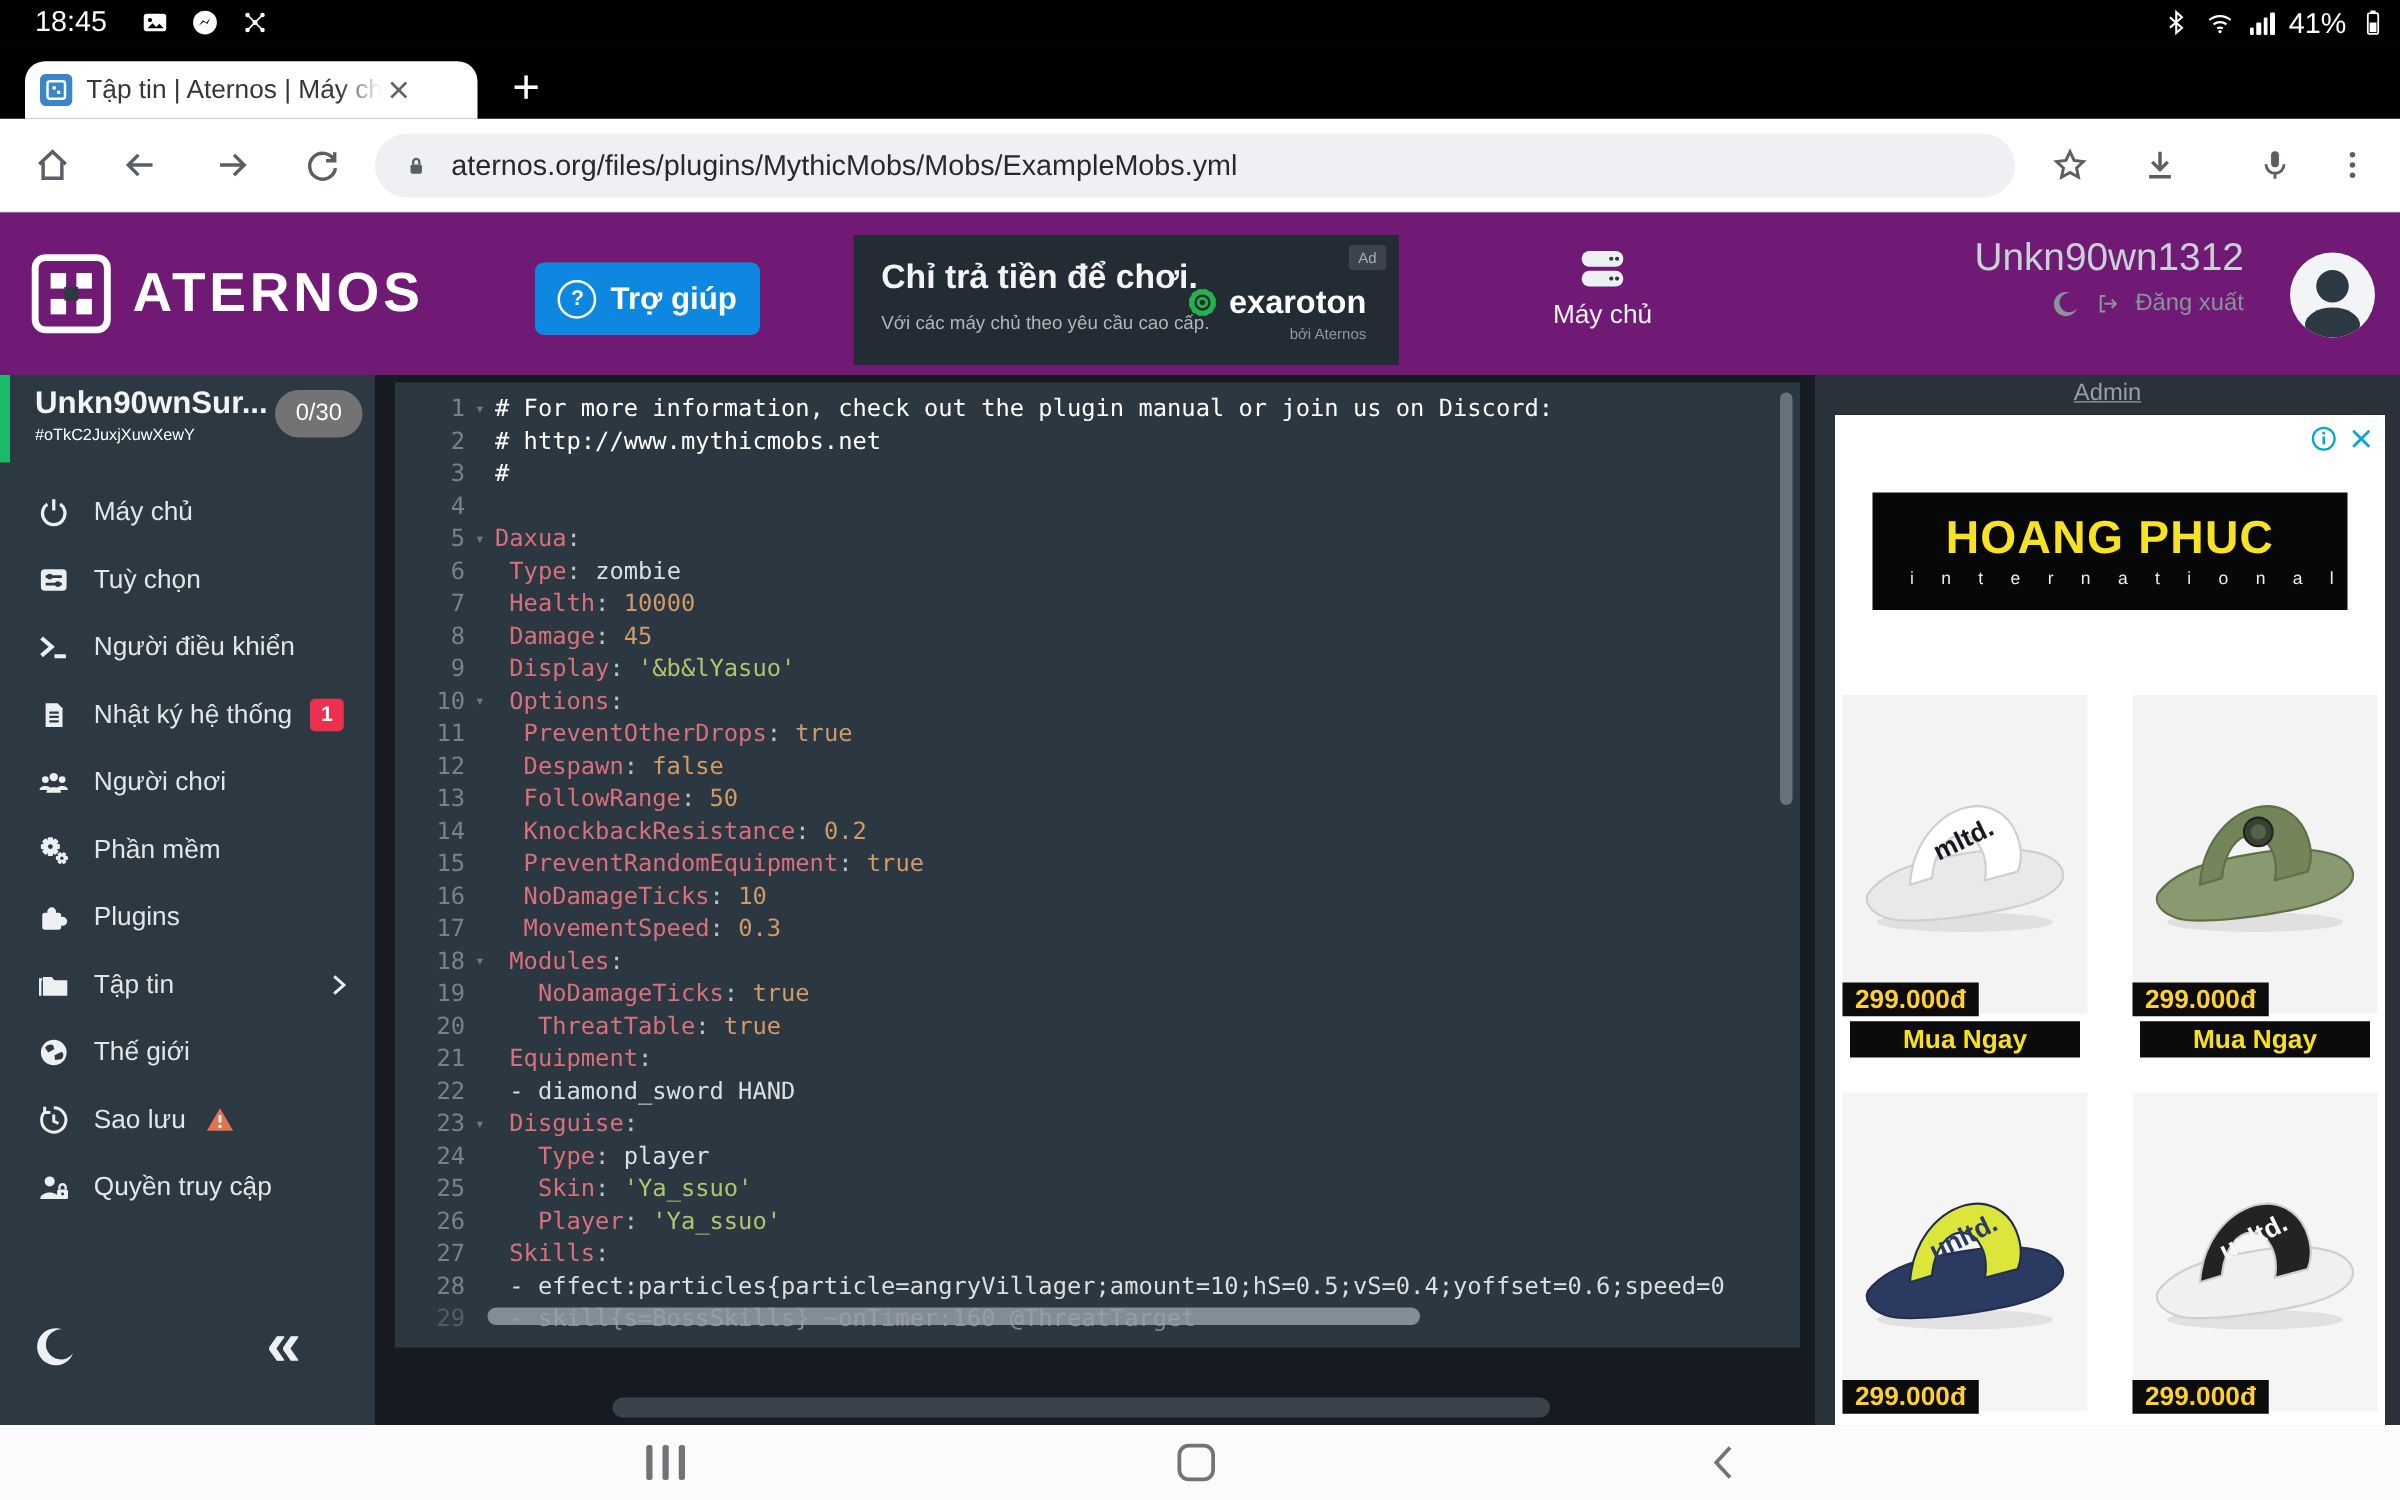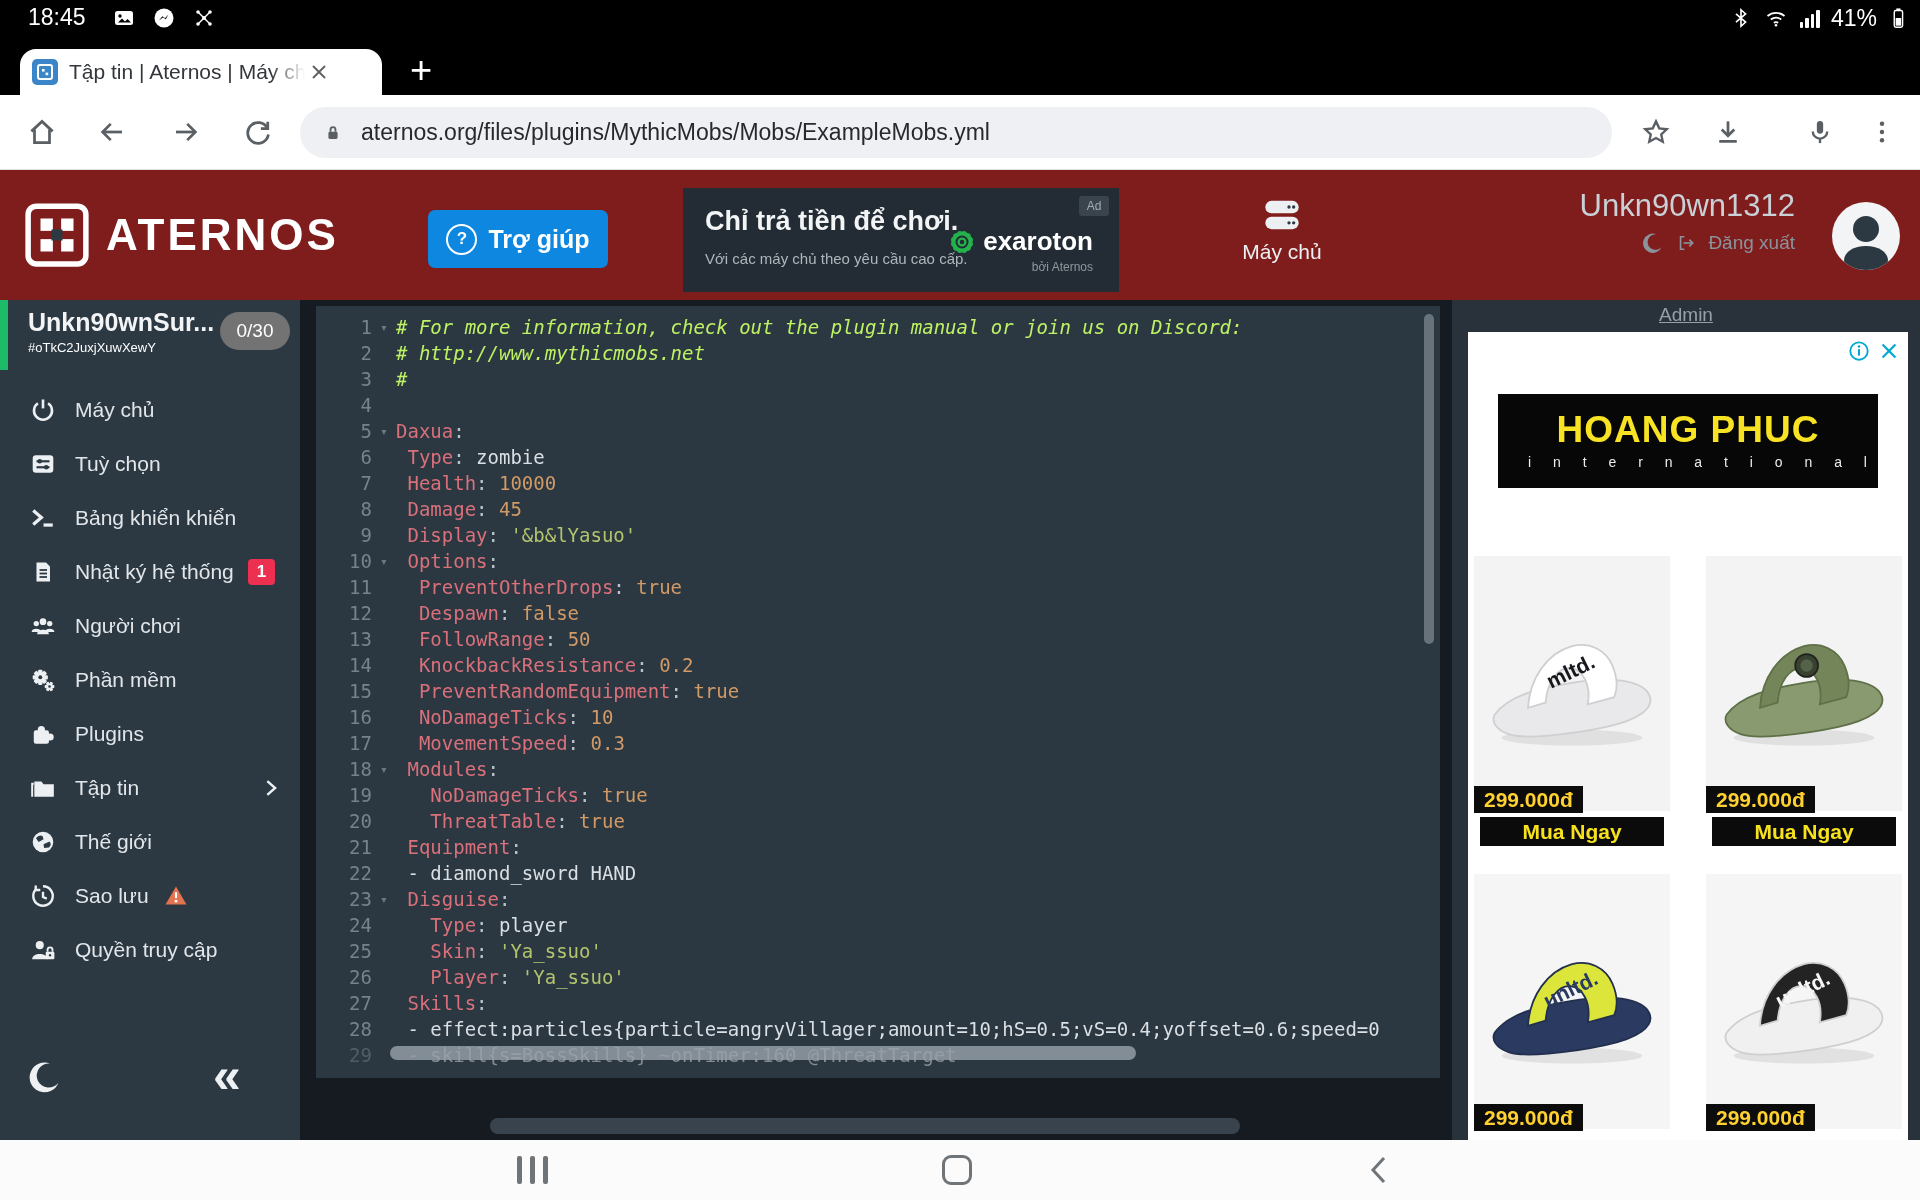--- a/index.html
+++ b/index.html
@@ -24,21 +24,21 @@
   .tab-close{margin-left:4px;}
   .new-tab{position:absolute;left:398px;top:10px;width:46px;height:46px;color:#fff;font-size:38px;font-weight:300;display:flex;align-items:center;justify-content:center;}
 
   
   .toolbar{position:absolute;left:0;top:95px;width:1920px;height:75px;background:#fff;border-bottom:1px solid #e0e2e5;box-sizing:border-box;}
   .tb-icon{position:absolute;top:15px;width:44px;height:44px;display:flex;align-items:center;justify-content:center;}
   .url-bar{position:absolute;left:300px;top:12px;width:1312px;height:51px;background:#eef0f3;border-radius:26px;display:flex;align-items:center;padding:0 22px;box-sizing:border-box;}
   .url-text{font-size:23px;color:#27292c;margin-left:17px;white-space:nowrap;}
 
   
-  .app-header{position:absolute;left:0;top:170px;width:1920px;height:130px;background:#7f1d1d;}
+  .app-header{position:absolute;left:0;top:170px;width:1920px;height:130px;background:#701a75;}
   .brand{position:absolute;left:106px;top:40px;font-size:44px;font-weight:700;color:#fff;letter-spacing:3px;}
   .help-btn{position:absolute;left:428px;top:40px;width:180px;height:58px;background:#0d87e0;border-radius:7px;color:#fff;display:flex;align-items:center;justify-content:center;gap:11px;font-size:25px;font-weight:700;}
   .help-q{width:27px;height:27px;border:2px solid #fff;border-radius:50%;font-size:17px;font-weight:700;display:flex;align-items:center;justify-content:center;}
   .header-ad{position:absolute;left:683px;top:18px;width:436px;height:104px;background:#232c34;}
   .ad-headline{position:absolute;left:22px;top:18px;font-size:27px;font-weight:700;color:#f2f4f5;}
   .ad-subline{position:absolute;left:22px;top:62px;font-size:15px;color:#aeb6bd;}
   .exa{position:absolute;right:26px;top:38px;display:flex;align-items:center;gap:7px;color:#fff;font-size:26px;font-weight:600;text-align:center;}
   .exa-by{position:absolute;right:26px;top:72px;font-size:12px;color:#8f979e;}
   .ad-badge{position:absolute;right:10px;top:8px;width:30px;height:20px;background:#3a444d;border-radius:3px;color:#a5adb4;font-size:12px;display:flex;align-items:center;justify-content:center;}
   .hnav{position:absolute;top:22px;width:130px;text-align:center;color:#eef1f3;}
@@ -68,21 +68,21 @@
   .side-moon{position:absolute;left:28px;top:760px;color:#eef1f3;}
   .side-collapse{position:absolute;left:213px;top:746px;font-size:50px;font-weight:700;color:#eef1f3;}
 
   
   .editor{position:absolute;left:316px;top:6px;width:1124px;height:772px;background:#2b3842;overflow:hidden;}
   .code-lines{padding-top:8px;}
   .code-row{height:26px;display:flex;align-items:center;font-family:"DejaVu Sans Mono","Liberation Mono",monospace;font-size:19px;}
   .ln{width:56px;text-align:right;color:#77828b;flex:none;}
   .fold{width:24px;text-align:center;color:#6d7880;font-size:13px;flex:none;}
   .code-text{white-space:pre;}
-  .tk-c{color:#bef264;font-style:italic;} .tk-k{color:#d9707a;} .tk-p{color:#b9c2c9;}
+  .tk-c{color:#ffffff;} .tk-k{color:#d9707a;} .tk-p{color:#b9c2c9;}
   .tk-n{color:#d19a66;} .tk-s{color:#b3c46c;} .tk-t{color:#dadfe3;}
   .code-row.dim{opacity:.5;}
   .v-scroll{position:absolute;left:1108px;top:8px;width:10px;height:330px;background:#9aa3ab;opacity:.55;border-radius:5px;}
   .h-scroll{position:absolute;left:74px;top:740px;width:746px;height:14px;background:#9aa3ab;opacity:.8;border-radius:7px;}
   .page-hscroll{position:absolute;left:490px;top:818px;width:750px;height:16px;background:#39434d;border-radius:8px;}
 
   
   .ads-col{position:absolute;left:1452px;top:0;width:468px;height:840px;background:#29313a;}
   .admin-label{position:absolute;left:0;top:4px;width:100%;text-align:center;color:#97a0a8;font-size:19px;text-decoration:underline;}
   .ad-frame{position:absolute;left:16px;top:32px;width:440px;height:808px;background:#fff;overflow:hidden;}
@@ -355,21 +355,21 @@
             </span>
             <span>Tuỳ chọn</span>
           </div>
           <div class="side-item">
             <span class="side-icon">
               <svg width="26" height="26" viewBox="0 0 24 24" fill="none" stroke="#edf0f2" stroke-width="3">
                 <path d="M3 5 L10.5 11.5 L3 18"></path>
                 <line x1="12.5" y1="18.5" x2="21" y2="18.5"></line>
               </svg>
             </span>
-            <span>Bảng khiển khiển</span>
+            <span>Người điều khiển</span>
           </div>
           <div class="side-item">
             <span class="side-icon">
               <svg width="24" height="26" viewBox="0 0 24 24">
                 <path d="M5.5 2.5 h9.5 l4 4 v15 h-13.5 z" fill="#edf0f2"></path>
                 <line x1="8.5" y1="10" x2="16" y2="10" stroke="#2c3943" stroke-width="1.8"></line>
                 <line x1="8.5" y1="13.5" x2="16" y2="13.5" stroke="#2c3943" stroke-width="1.8"></line>
                 <line x1="8.5" y1="17" x2="16" y2="17" stroke="#2c3943" stroke-width="1.8"></line>
               </svg>
             </span>

